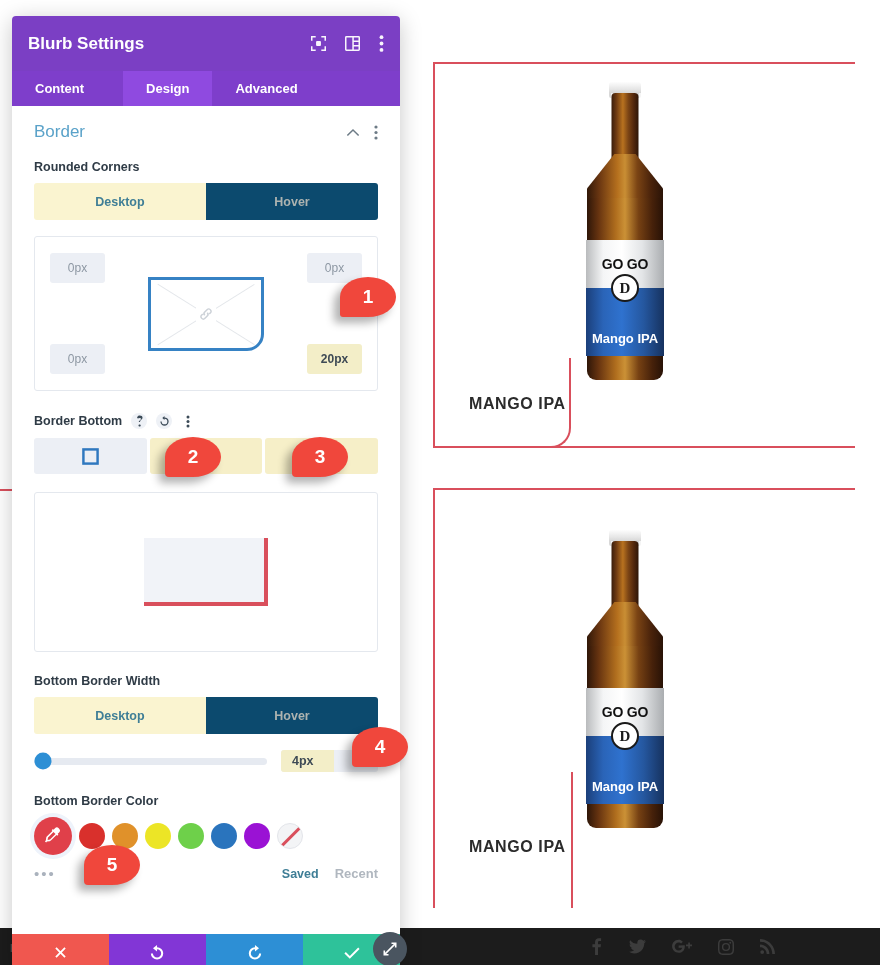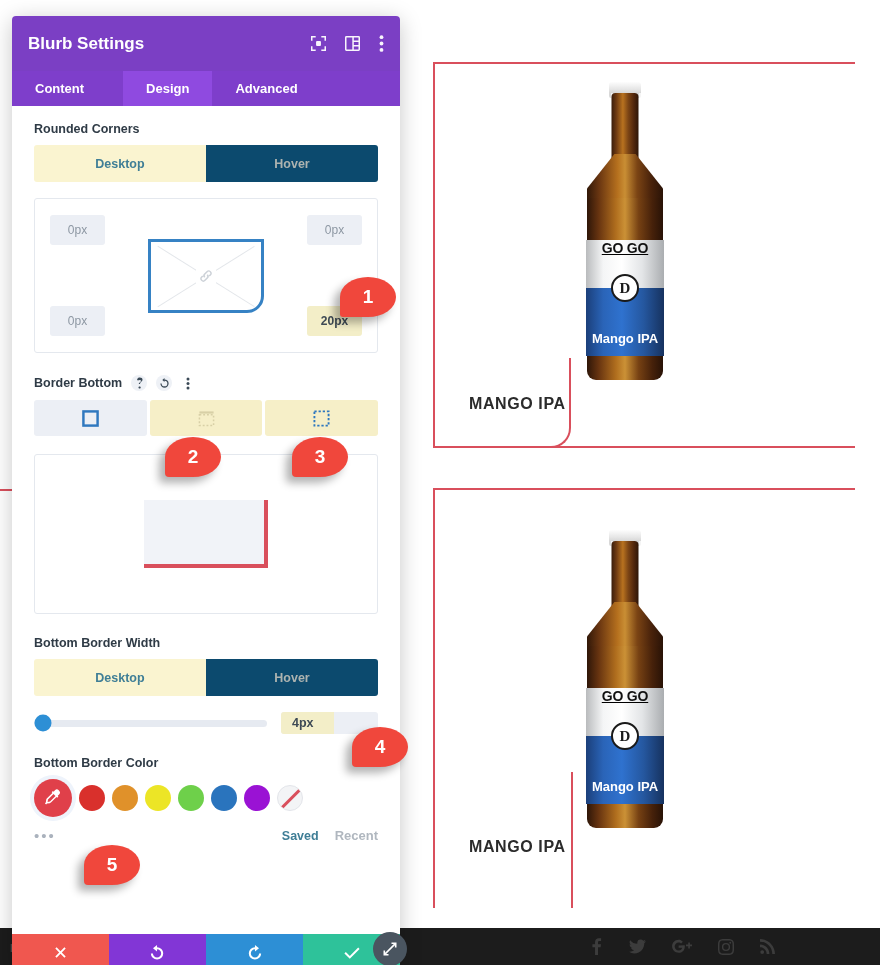--- a/index.html
+++ b/index.html
@@ -84,21 +84,21 @@
   .bottle-body {
     position: absolute; left: 50%; transform: translateX(-50%);
     top: 116px; width: 76px; height: 182px;
     background: linear-gradient(90deg,#2e1608 0%,#663310 15%,#b06e1e 38%,#cb9136 50%,#764113 68%,#46210a 86%,#281206 100%);
     border-radius: 3px 3px 9px 9px;
   }
   .label-white {
     position: absolute; left: 50%; transform: translateX(-50%);
     top: 158px; width: 78px; height: 48px;
     background: linear-gradient(90deg,#b9bbbd 0%,#f4f5f6 22%,#ffffff 46%,#e3e5e7 72%,#aaadb0 100%);
-    display:flex; justify-content:center;text-decoration:underline;
+    display:flex; align-items:center; justify-content:center;
   }
   .label-white span {
     font-family: "Liberation Sans", sans-serif;
     font-weight: 700; font-size: 14px; color:#111; letter-spacing:-0.2px;
   }
   .label-blue {
     position: absolute; left: 50%; transform: translateX(-50%);
     top: 206px; width: 78px; height: 68px;
     background: linear-gradient(90deg,#1b3f7a 0%,#2a64b8 22%,#2f72cf 46%,#25579f 74%,#16325f 100%);
   }
@@ -447,20 +447,35 @@
 
     <div class="tabs">
       <div class="tab">Content</div>
       <div class="tab active">Design</div>
       <div class="tab">Advanced</div>
     </div>
 
     <div class="modal-body">
       <div class="scroll-inner">
 
+        <div class="section-head">
+          <div class="section-title">Border</div>
+          <div class="sicon">
+            <svg width="14" height="9" viewBox="0 0 14 9">
+                <path d="M7 .9 13.2 7l-1.1 1.1L7 3.1 1.9 8.1.8 7z"></path>
+              </svg>
+          </div>
+          <div class="sicon">
+            <svg width="4" height="15" viewBox="0 0 4 15">
+                <circle cx="2" cy="2" r="1.6"></circle>
+                <circle cx="2" cy="7.5" r="1.6"></circle>
+                <circle cx="2" cy="13" r="1.6"></circle>
+              </svg>
+          </div>
+        </div>
 
         <div class="field-label">Rounded Corners</div>
 
         <div class="resp-toggle">
           <div class="rt on">Desktop</div>
           <div class="rt off">Hover</div>
         </div>
 
         <div class="corner-panel">
           <div class="corner-input ci-tl">0px</div>

